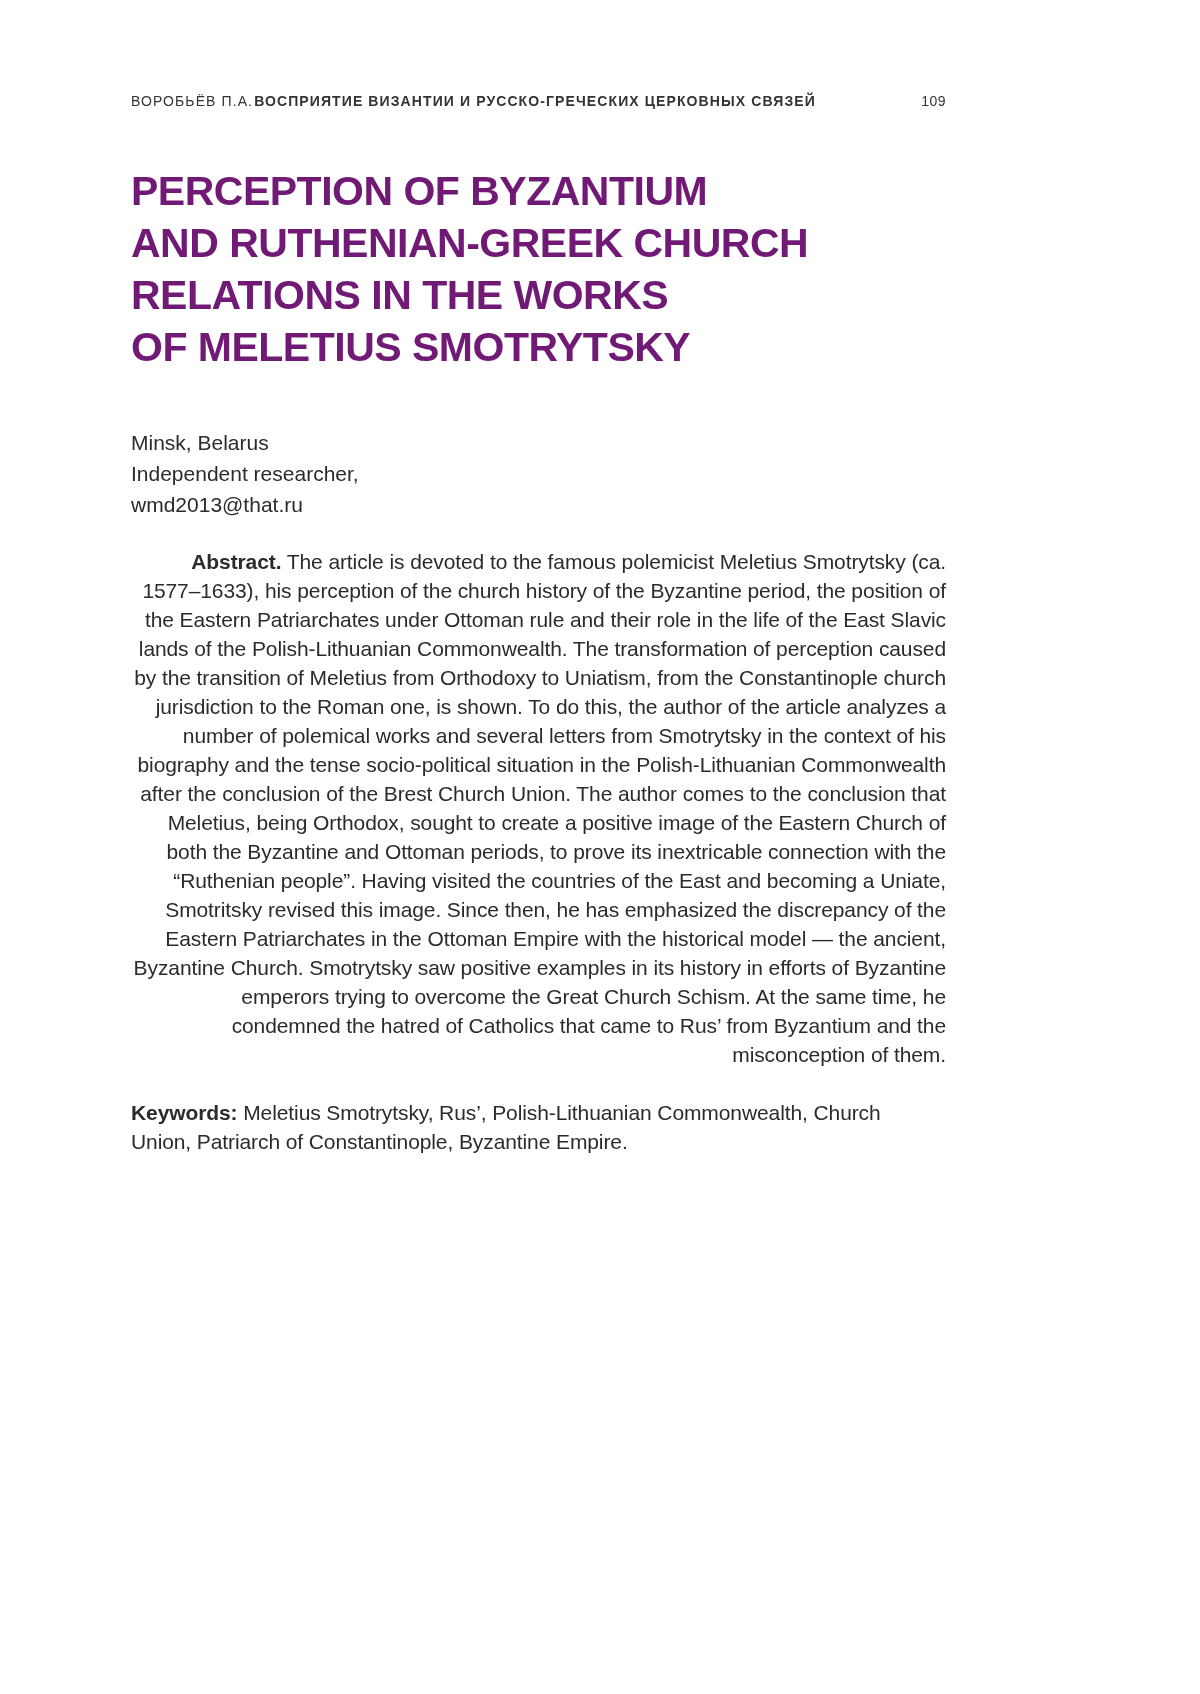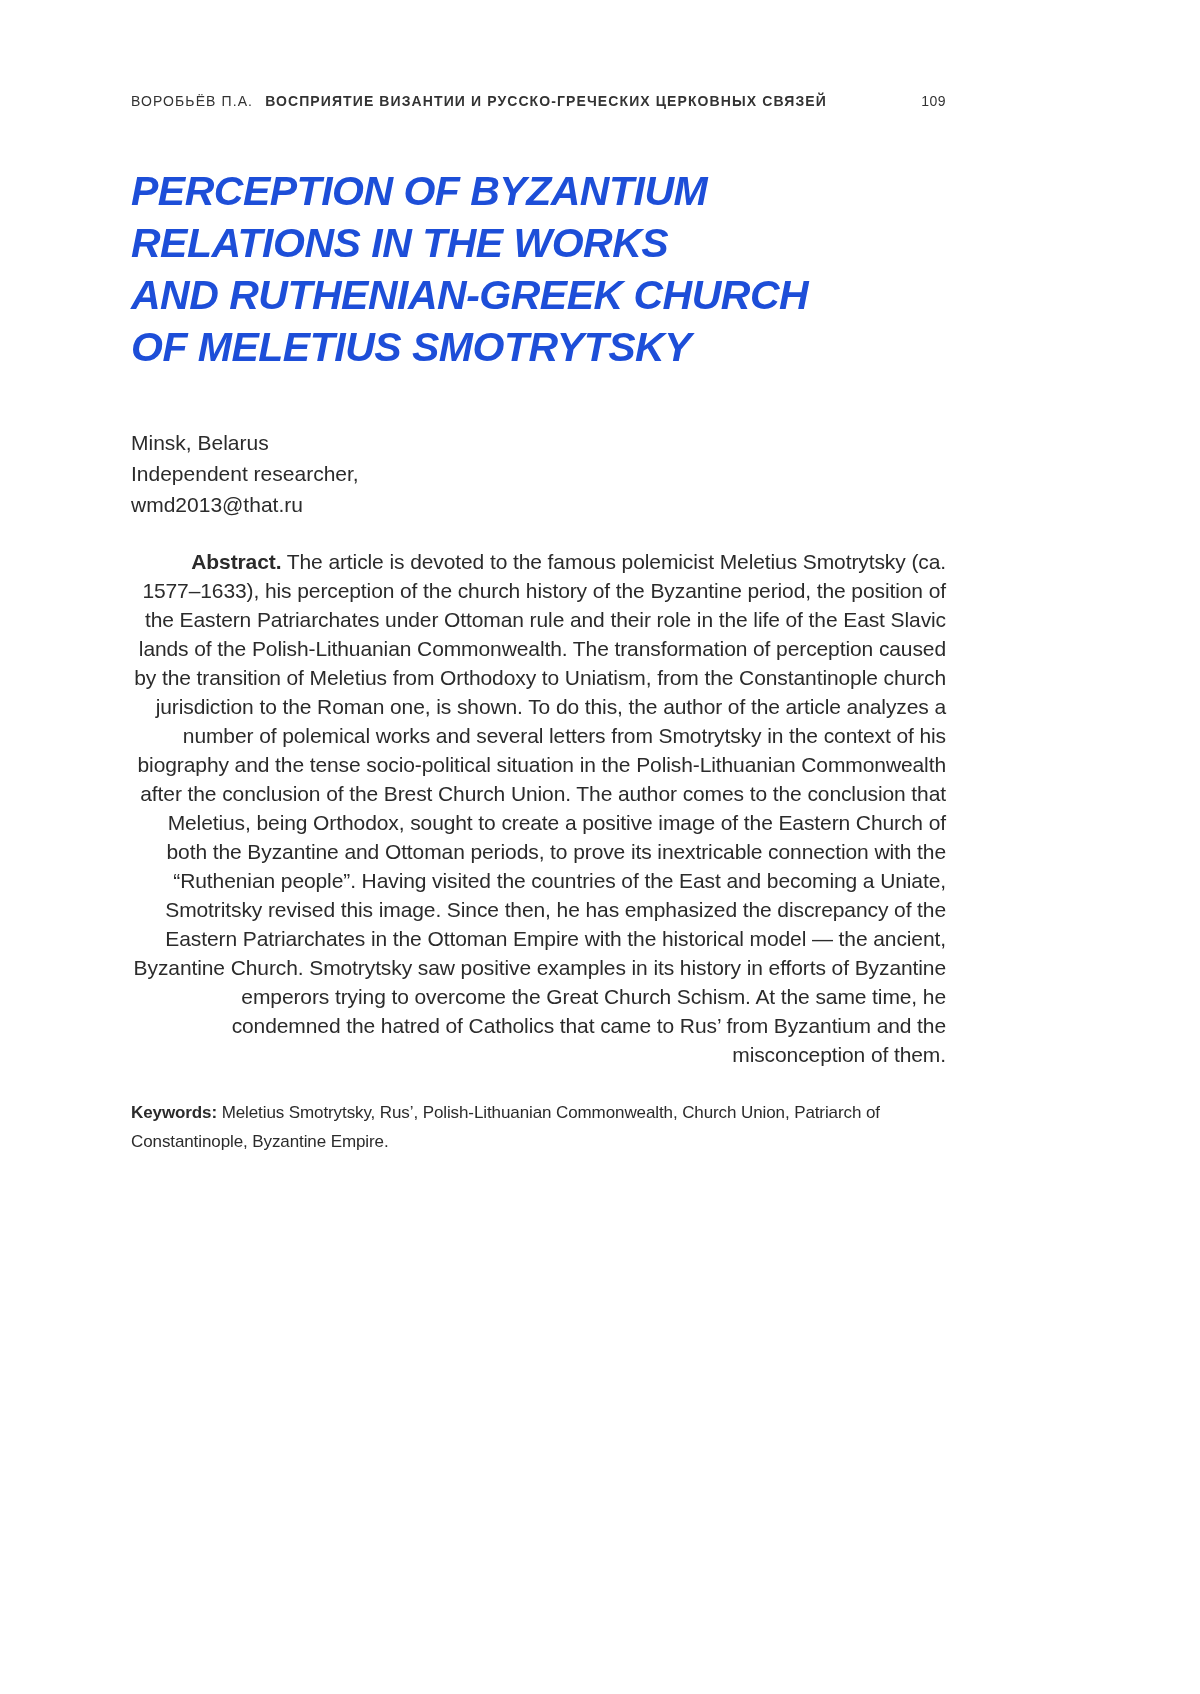--- a/index.html
+++ b/index.html
@@ -28,31 +28,30 @@
     align-items: baseline;
     margin-top: 93px;
     font-size: 14px;
     line-height: 16px;
     letter-spacing: 1.1px;
     color: #333333;
     white-space: nowrap;
   }
   .rh-left { display: flex; align-items: baseline; }
   .rh-author { font-weight: 400; }
-  .rh-title { font-weight: 700; margin-left: 12px; }
+  .rh-title { font-weight: 700; margin-left: 1px; }
   .rh-page { font-weight: 400; letter-spacing: 0.5px; color: #333333; }
 
   .article-title {
     margin: 56px 0 0 0;
     font-size: 41px;
     line-height: 52px;
     font-weight: 700;
     letter-spacing: -0.5px;
-    color: #1d4ed8;
-    font-style: italic;
+    color: #701a75;
   }
   .article-title span { display: block; }
 
   .author-block {
     margin-top: 54px;
     font-size: 21px;
     line-height: 31px;
     color: #2b2b2b;
   }
   .author-block div { display: block; }
@@ -63,21 +62,21 @@
     font-size: 21px;
     line-height: 29px;
     letter-spacing: -0.1px;
     color: #2b2b2b;
     text-align: right;
   }
   .bold-label { font-weight: 700; }
 
   .keywords {
     margin: 29px 0 0 0;
-    font-size: 17px;
+    font-size: 21px;
     line-height: 29px;
     letter-spacing: -0.1px;
     color: #2b2b2b;
     text-align: left;
   }
 </style>
 </head>
 <body>
 
 <div class="sheet">
@@ -86,22 +85,22 @@
     <header class="running-header">
       <div class="rh-left">
         <span class="rh-author">ВОРОБЬЁВ П.А.</span>
         <span class="rh-title">ВОСПРИЯТИЕ ВИЗАНТИИ И РУССКО-ГРЕЧЕСКИХ ЦЕРКОВНЫХ СВЯЗЕЙ</span>
       </div>
       <span class="rh-page">109</span>
     </header>
 
     <h1 class="article-title">
       <span>PERCEPTION OF BYZANTIUM</span>
+      <span>AND RUTHENIAN-GREEK CHURCH</span>
       <span>RELATIONS IN THE WORKS</span>
-      <span>AND RUTHENIAN-GREEK CHURCH</span>
       <span>OF MELETIUS SMOTRYTSKY</span>
     </h1>
 
     <div class="author-block">
       <div>Minsk, Belarus</div>
       <div>Independent researcher,</div>
       <div>wmd2013@that.ru</div>
     </div>
 
     <p class="abstract"><span class="bold-label">Abstract.</span> <span>The article is devoted to the famous polemicist Meletius Smotrytsky (ca. 1577–1633), his perception of the church history of the Byzantine period, the position of the Eastern Patriarchates under Ottoman rule and their role in the life of the East Slavic lands of the Polish-Lithuanian Commonwealth. The transformation of perception caused by the transition of Meletius from Orthodoxy to Uniatism, from the Constantinople church jurisdiction to the Roman one, is shown. To do this, the author of the article analyzes a number of polemical works and several letters from Smotrytsky in the context of his biography and the tense socio-political situation in the Polish-Lithuanian Commonwealth after the conclusion of the Brest Church Union. The author comes to the conclusion that Meletius, being Orthodox, sought to create a positive image of the Eastern Church of both the Byzantine and Ottoman periods, to prove its inextricable connection with the “Ruthenian people”. Having visited the countries of the East and becoming a Uniate, Smotritsky revised this image. Since then, he has emphasized the discrepancy of the Eastern Patriarchates in the Ottoman Empire with the historical model — the ancient, Byzantine Church. Smotrytsky saw positive examples in its history in efforts of Byzantine emperors trying to overcome the Great Church Schism. At the same time, he condemned the hatred of Catholics that came to Rus’ from Byzantium and the misconception of them.</span></p>

